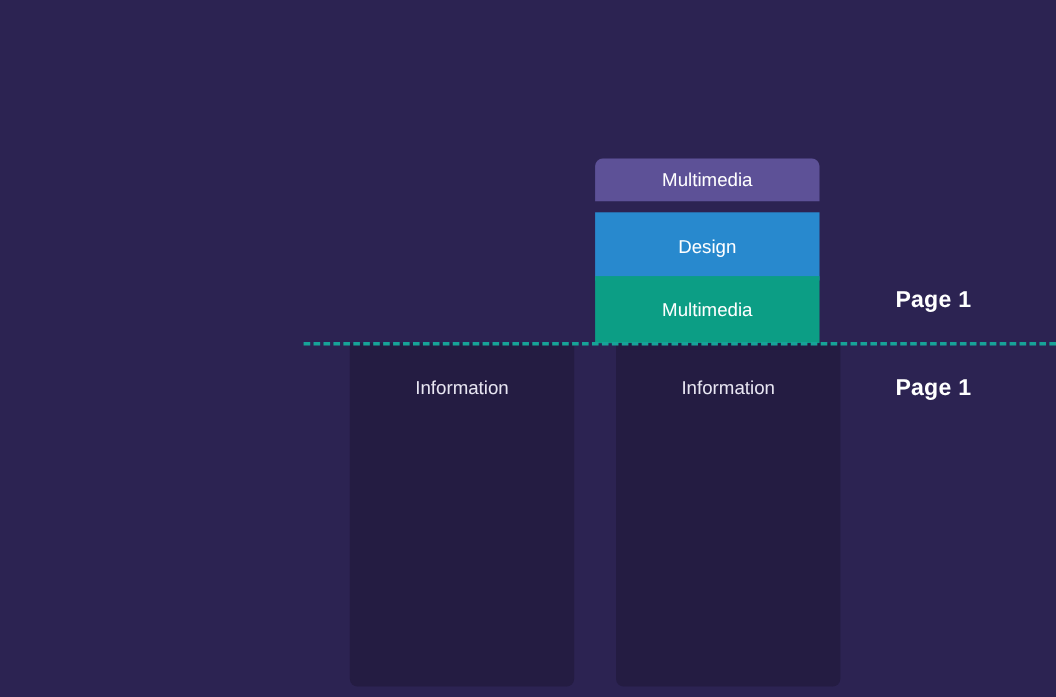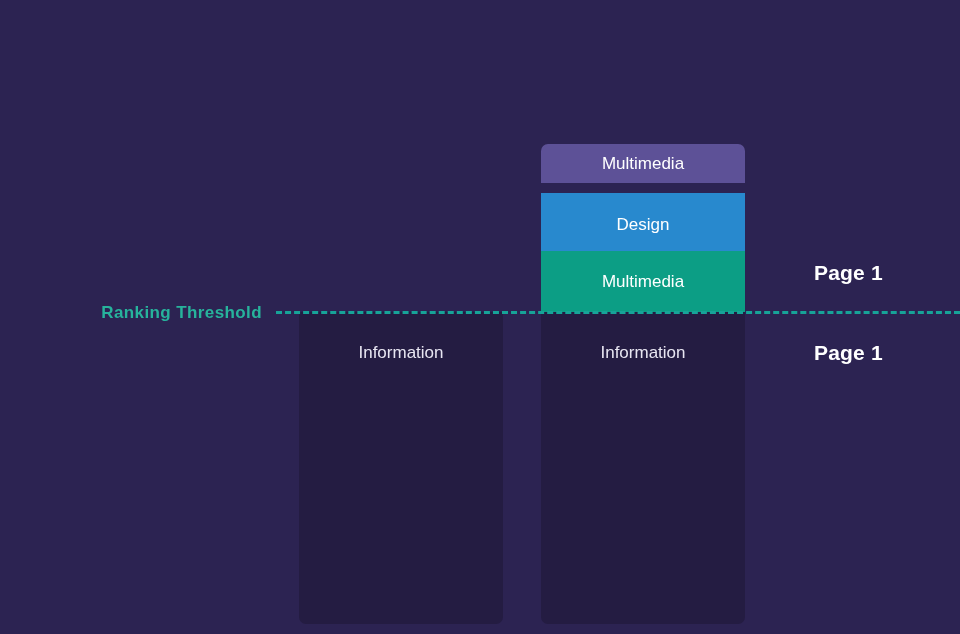--- a/index.html
+++ b/index.html
@@ -79,20 +79,21 @@
     height: 61px;
     background: #0c9e85;
   }
   .block-information {
     top: 312px;
     height: 312px;
     background: #241c42;
     border-radius: 0 0 7px 7px;
     align-items: flex-start;
     padding-top: 32px;
+    margin-left: 19px;
   }
   
   #column-left .block-information {
     border-radius: 0 0 7px 7px;
   }
 
   .block-label {
     display: block;
     width: 100%;
     color: #ffffff;
@@ -136,19 +137,18 @@
       <span class="block-label">Design</span>
     </div>
     <div class="block block-structure">
       <span class="block-label">Multimedia</span>
     </div>
     <div class="block block-information">
       <span class="block-label">Information</span>
     </div>
   </div>
 
-  <div class="threshold-label">Ranking Threshold</div>
   <div class="threshold-line"></div>
 
   <div class="page-marker" id="page-marker-top">Page 1</div>
   <div class="page-marker" id="page-marker-bottom">Page 1</div>
 
 </div>
 
 </body></html>

